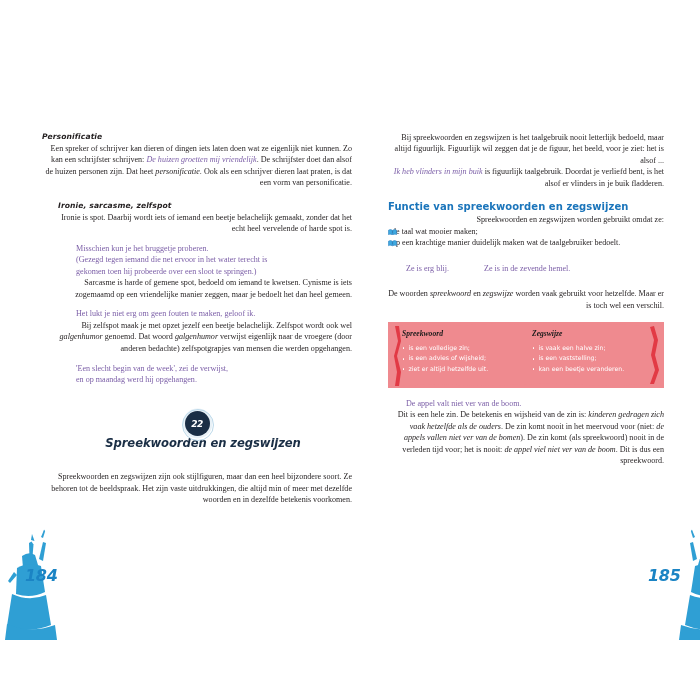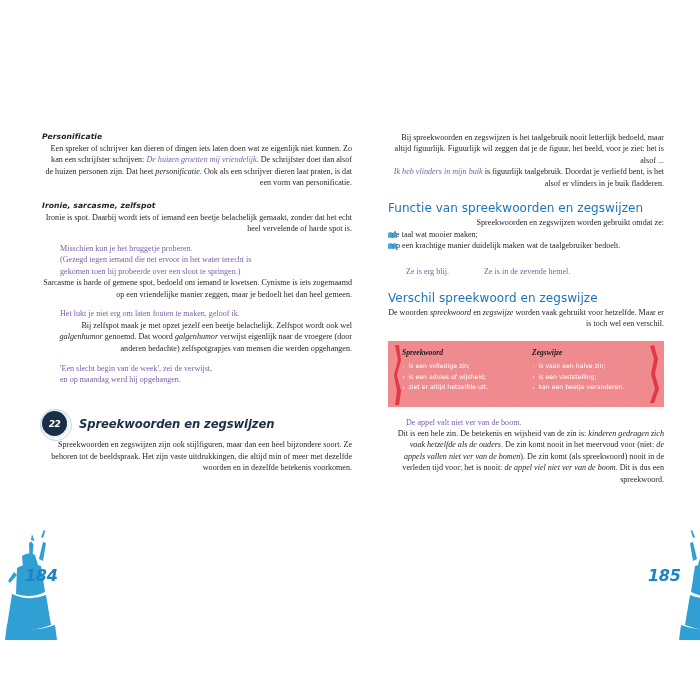--- a/index.html
+++ b/index.html
@@ -41,26 +41,26 @@
 
   .sub-head {
     font-family: "DejaVu Sans", sans-serif;
     font-size: 7.6px;
     font-weight: bold;
     font-style: italic;
     color: #231f20;
     letter-spacing: .1px;
     margin-bottom: 2px;
   }
-  .gap-before { margin-top: 12px; }
+  .gap-before { margin-top: 12px; margin-left: 16px; }
 
   .blue-head {
     font-family: "DejaVu Sans", sans-serif;
-    font-size: 12px;
-    font-weight: normal;
+    font-size: 10px;
+    font-weight: bold;
     color: #1b75bb;
     letter-spacing: .05px;
     margin-bottom: 1.5px;
   }
 
   .example {
     font-size: 8.1px;
     line-height: 11.4px;
     color: #7b5ea7;
     font-style: italic;
@@ -74,21 +74,22 @@
   }
   .ex-block { margin-top: 8.5px; }
 
   i.it { font-style: italic; }
 
   
   .chapter {
     display: flex;
     align-items: center;
     margin-top: 26px;
-    margin-bottom: 3px;
+    margin-bottom: 21px;
+    flex-direction: column;
   }
   .chapter-badge {
     position: relative;
     width: 25px; height: 25px;
     flex: 0 0 25px;
     border-radius: 50%;
     background: #1a2e45;
     display: flex;
     align-items: center;
     justify-content: center;
@@ -224,21 +225,21 @@
 
       <div class="ex-block">
         <div class="example-roman">Misschien kun je het bruggetje proberen.</div>
         <div class="example-roman">(Gezegd tegen iemand die net ervoor in het water terecht is</div>
         <div class="example-roman">gekomen toen hij probeerde over een sloot te springen.)</div>
       </div>
 
       <div class="p">Sarcasme is harde of gemene spot, bedoeld om iemand te kwetsen. Cynisme is iets zogemaamd op een vriendelijke manier zeggen, maar je bedoelt het dan heel gemeen.</div>
 
       <div class="ex-block">
-        <div class="example-roman">Het lukt je niet erg om laten fouten te maken, geloof ik.</div>
+        <div class="example-roman">Het lukt je niet erg om geen fouten te maken, geloof ik.</div>
       </div>
 
       <div class="p">
         <span>Bij zelfspot maak je met opzet jezelf een beetje belachelijk. Zelfspot wordt ook wel </span><i class="it">galgenhumor</i><span> genoemd. Dat woord </span><i class="it">galgenhumor</i><span> verwijst eigenlijk naar de vroegere (door anderen bedachte) zelfspotgrapjes van mensen die werden opgehangen.</span>
       </div>
 
       <div class="ex-block">
         <div class="example-roman">'Een slecht begin van de week', zei de verwijst,</div>
         <div class="example-roman">en op maandag werd hij opgehangen.</div>
       </div>
@@ -285,21 +286,20 @@
       </div>
 
       <div class="ex-block">
         <span class="example-roman">Ze is erg blij.</span>
         <span style="display:inline-block;width:9px"></span>
         <span class="example-roman">Ze is in de zevende hemel.</span>
       </div>
     </div>
 
     <div style="margin-top:13px">
-      <div class="blue-head">Verschil spreekwoord en zegswijze</div>
       <div class="p">
         <span>De woorden </span><i class="it">spreekwoord</i><span> en </span><i class="it">zegswijze</i><span> worden vaak gebruikt voor hetzelfde. Maar er is toch wel een verschil.</span>
       </div>
 
       <div class="pink-box">
         <svg class="pink-bg" viewBox="0 0 276 66" preserveAspectRatio="none">
           <path d="M7,4 L24,2 L60,4 L110,1.5 L175,4 L230,2 L262,5
                    L266,18 L263,33 L267,48 L262,62
                    L220,64 L160,61.5 L95,64 L45,62 L12,64
                    L7,50 L10,34 L6,19 Z" fill="#ef8a8f"></path>

